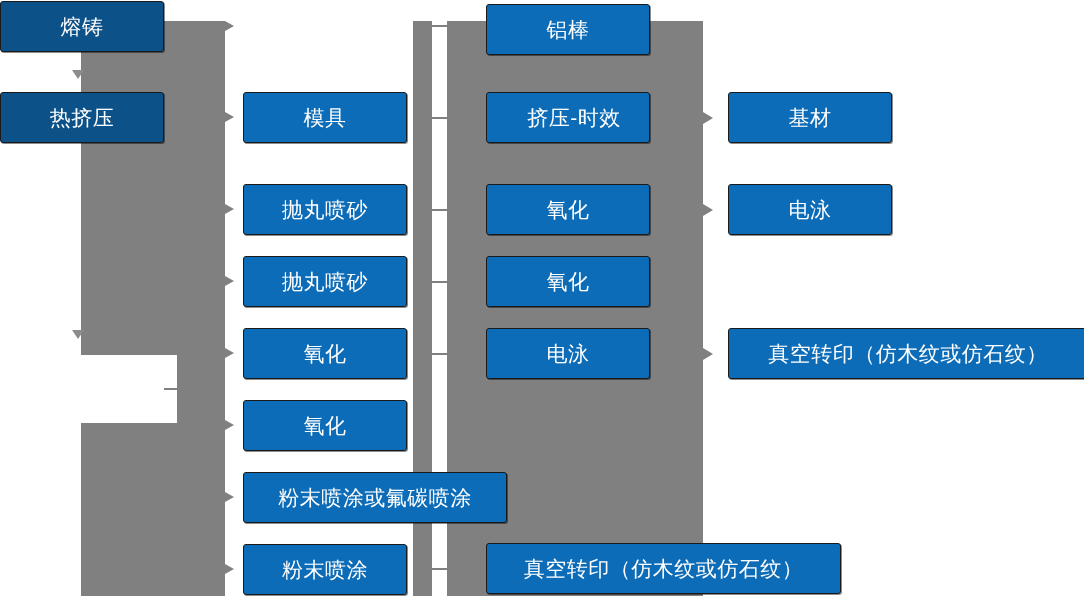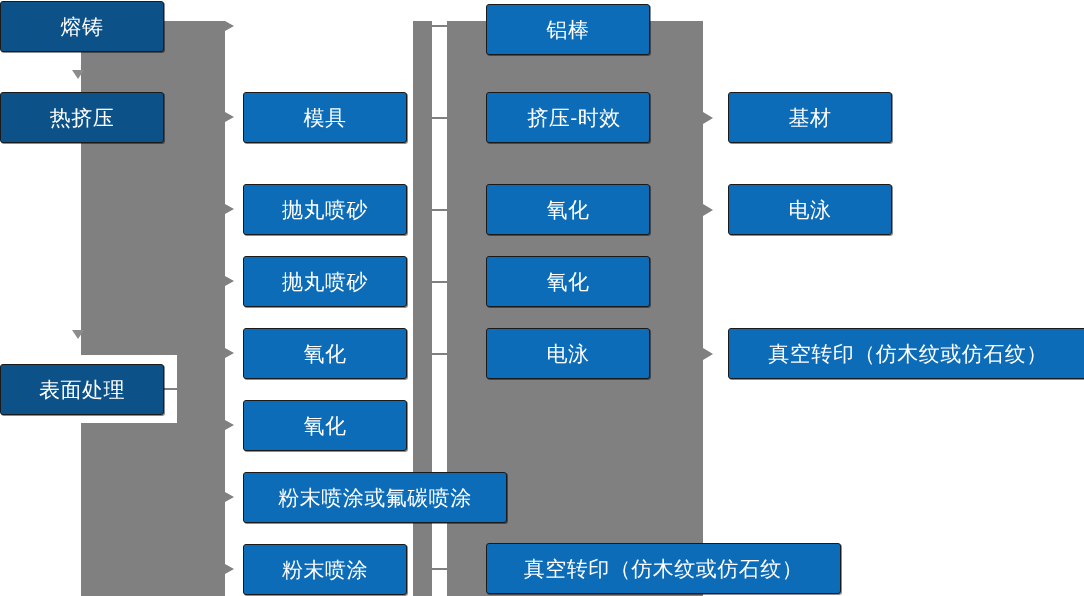--- a/index.html
+++ b/index.html
@@ -120,21 +120,20 @@
   <div class="tick" style="left:432px; top:568px; width:16px;"></div>
 
   <div class="band" style="left:447px; top:21px; width:256px; height:575px;"></div>
 
   <div class="arrow-right" style="left:703px; top:112px;"></div>
   <div class="arrow-right" style="left:703px; top:204px;"></div>
   <div class="arrow-right" style="left:703px; top:348px;"></div>
 
   <div class="box dark" style="left:0px; top:1px; width:164px; height:51px;">熔铸</div>
   <div class="box dark" style="left:0px; top:92px; width:164px; height:51px;">热挤压</div>
-  <div class="box dark" style="left:0px; top:364px; width:164px; height:51px;">表面处理</div>
 
   <div class="box bright" style="left:243px; top:92px; width:164px; height:51px;">模具</div>
   <div class="box bright" style="left:243px; top:184px; width:164px; height:51px;">抛丸喷砂</div>
   <div class="box bright" style="left:243px; top:256px; width:164px; height:51px;">抛丸喷砂</div>
   <div class="box bright" style="left:243px; top:328px; width:164px; height:51px;">氧化</div>
   <div class="box bright" style="left:243px; top:400px; width:164px; height:51px;">氧化</div>
   <div class="box bright" style="left:243px; top:544px; width:164px; height:51px;">粉末喷涂</div>
   <div class="box bright" style="left:243px; top:472px; width:264px; height:51px;">粉末喷涂或氟碳喷涂</div>
 
   <div class="box bright" style="left:486px; top:4px; width:164px; height:51px;">铝棒</div>

